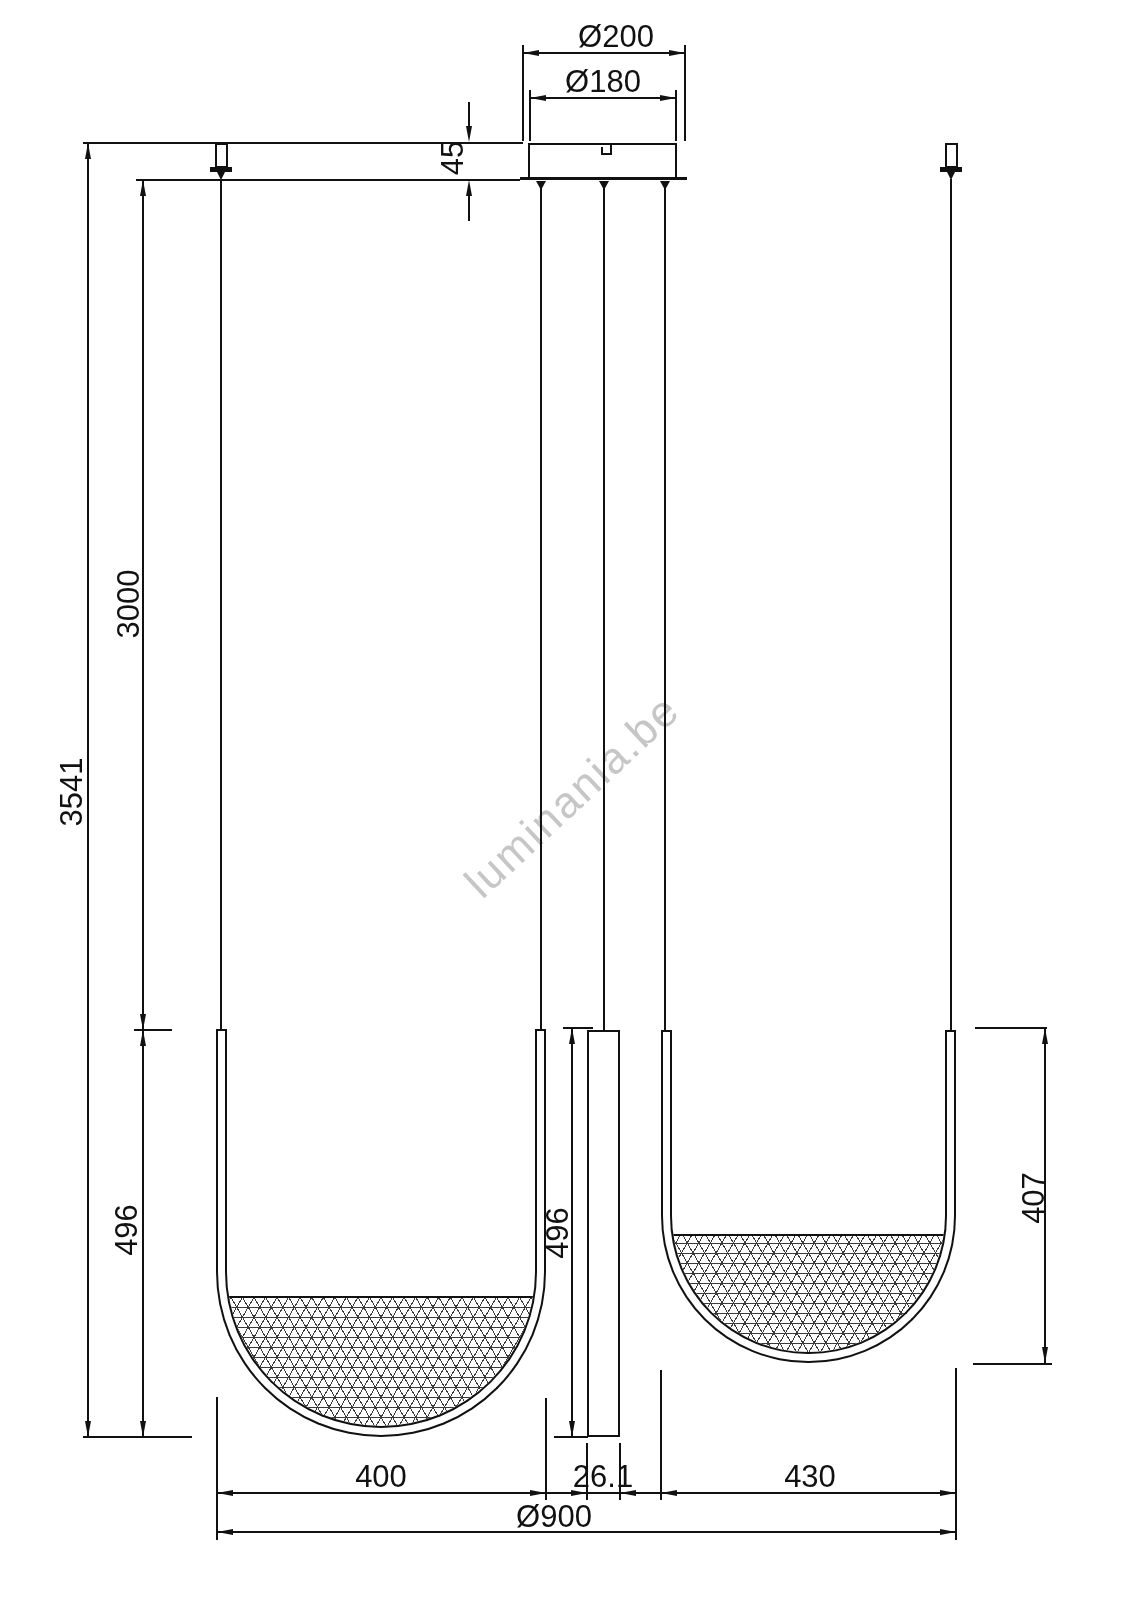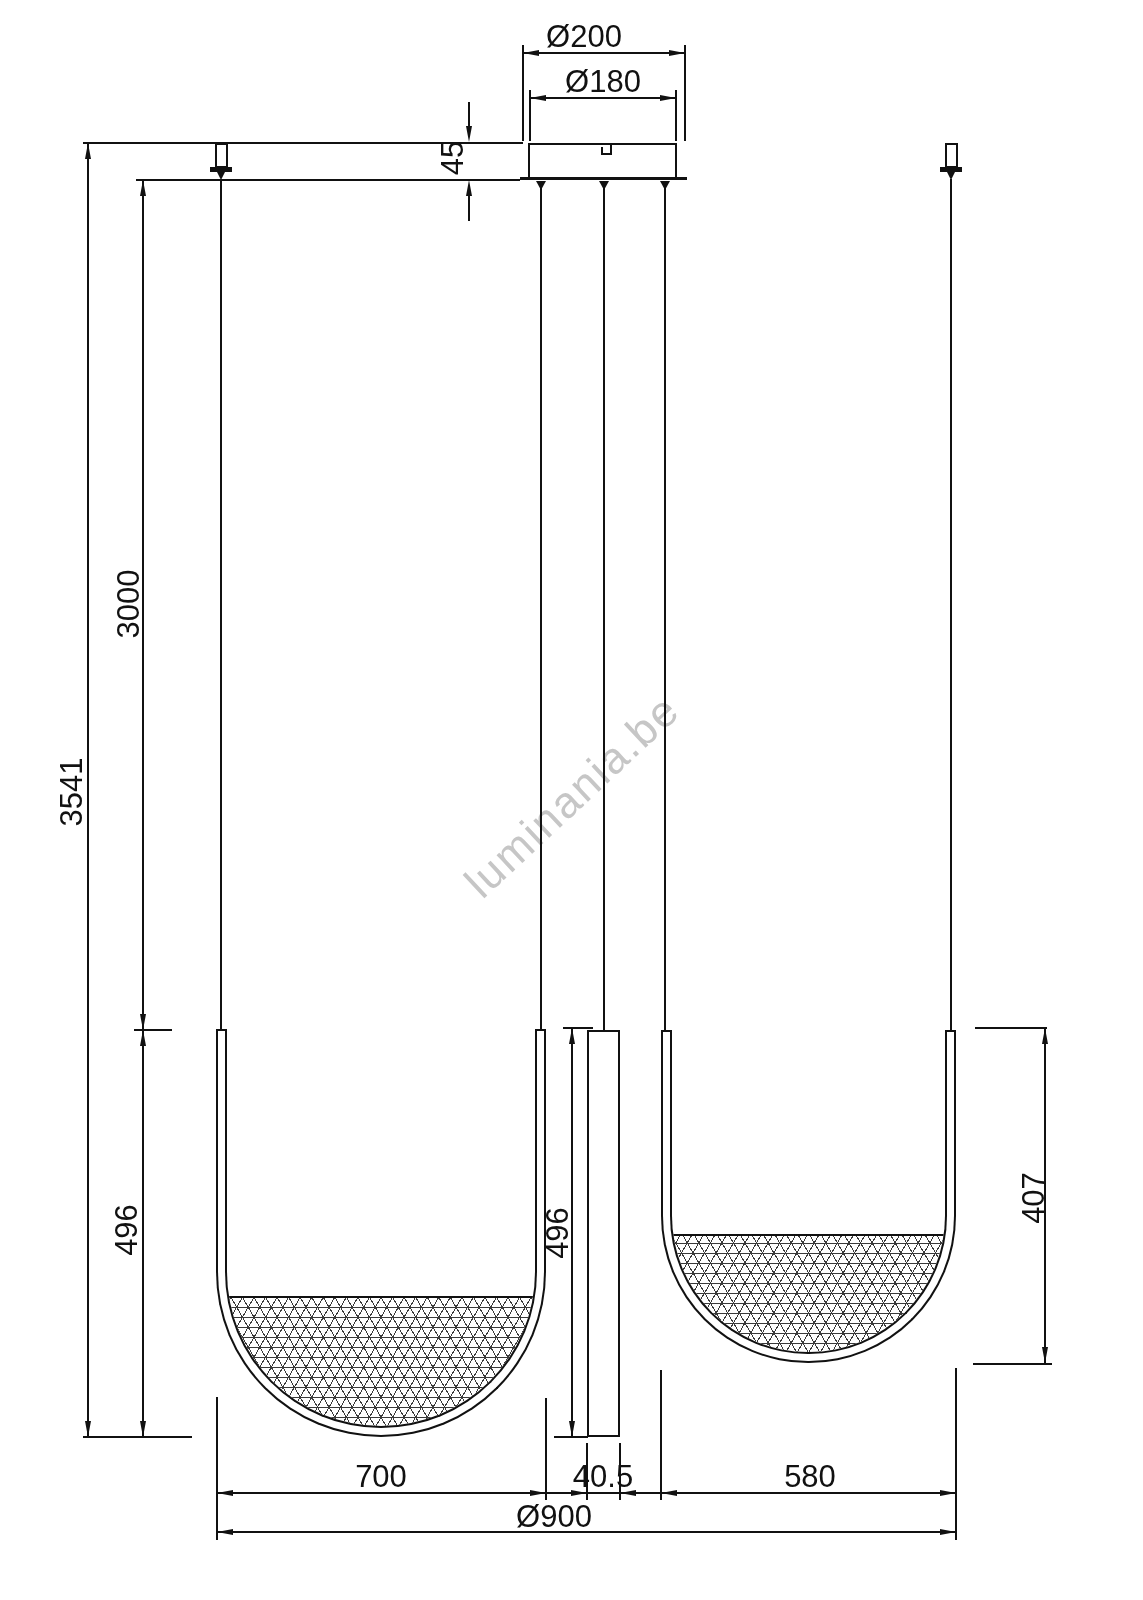--- a/index.html
+++ b/index.html
@@ -127,26 +127,26 @@
   <i class="ad" style="left:1042px;top:1347px"></i>
   <i class="al" style="left:217px;top:1490px"></i>
   <i class="ar" style="left:530px;top:1490px"></i>
   <i class="ar" style="left:571px;top:1490px"></i>
   <i class="al" style="left:620px;top:1490px"></i>
   <i class="al" style="left:661px;top:1490px"></i>
   <i class="ar" style="left:940px;top:1490px"></i>
   <i class="al" style="left:217px;top:1529px"></i>
   <i class="ar" style="left:940px;top:1529px"></i>
 
-  <div class="lbl" style="left:584px;top:36px">Ø200</div>
+  <div class="lbl" style="left:616px;top:36px">Ø200</div>
   <div class="lbl" style="left:603px;top:81px">Ø180</div>
   <div class="lbl rot" style="left:452px;top:158px">45</div>
   <div class="lbl rot" style="left:71px;top:792px">3541</div>
   <div class="lbl rot" style="left:128px;top:604px">3000</div>
   <div class="lbl rot" style="left:126px;top:1230px">496</div>
   <div class="lbl rot" style="left:557px;top:1233px">496</div>
   <div class="lbl rot" style="left:1033px;top:1198px">407</div>
-  <div class="lbl" style="left:381px;top:1476px">700</div>
-  <div class="lbl" style="left:603px;top:1476px">40.5</div>
-  <div class="lbl" style="left:810px;top:1476px">580</div>
+  <div class="lbl" style="left:381px;top:1476px">400</div>
+  <div class="lbl" style="left:603px;top:1476px">26.1</div>
+  <div class="lbl" style="left:810px;top:1476px">430</div>
   <div class="lbl" style="left:554px;top:1516px">Ø900</div>
 
 </div>
 
 </body></html>

